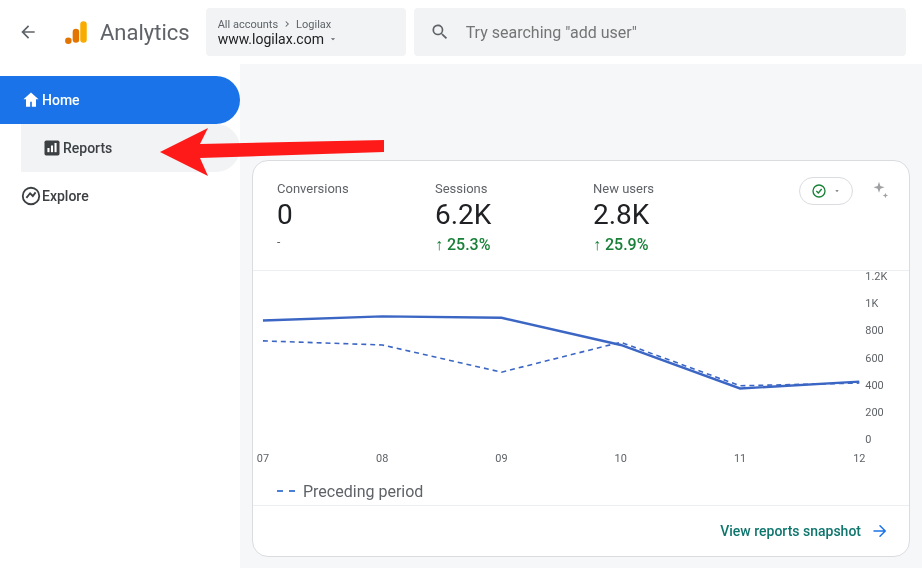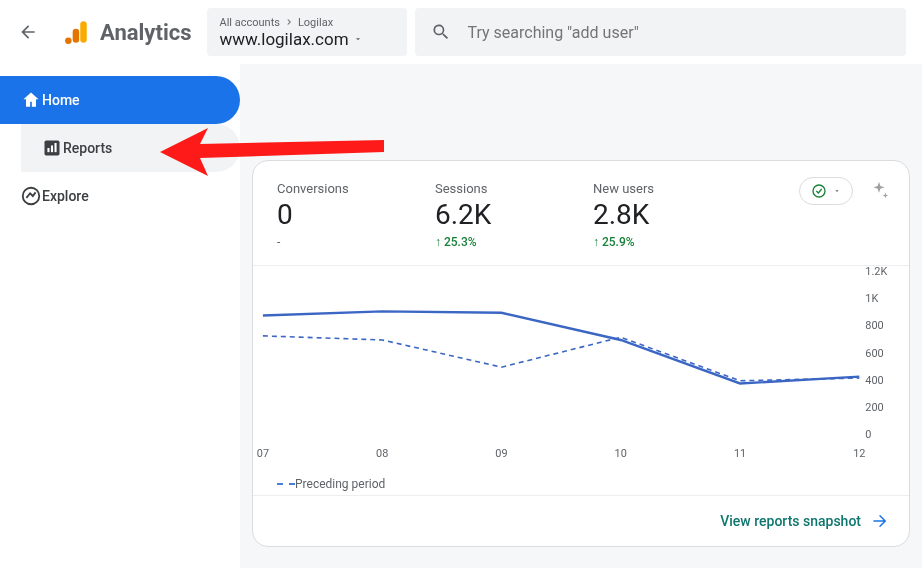--- a/index.html
+++ b/index.html
@@ -3,58 +3,58 @@
 <meta charset="utf-8">
 <style>
   * { box-sizing: border-box; margin: 0; padding: 0; font-family: 'Google Sans', Roboto, Arial, sans-serif; }
   body { width: 922px; height: 568px; background: #fff; overflow: hidden; position: relative; }
 
   
   .header { height: 64px; display: flex; align-items: center; padding: 0 8px; gap: 8px; }
   .back-btn { width: 40px; height: 40px; display:flex; align-items:center; justify-content:center; border-radius:50%; cursor:pointer; }
   .logo-wrap { display:flex; align-items:center; gap:10px; padding:0 8px; }
   .logo-svg { width: 26px; height: 26px; }
-  .brand { font-size: 22px; color:#5f6368; font-weight:700; }
+  .brand { font-size: 22px; color:#5f6368; font-weight:400; }
 
   .property-selector { background:#f1f3f4; border-radius:4px; height:48px; min-width:200px; padding:4px 12px; display:flex; flex-direction:column; justify-content:center; cursor:pointer; }
   .ps-breadcrumb { font-size:11px; color:#5f6368; display:flex; align-items:center; gap:4px; }
   .ps-domain-row { display:flex; align-items:center; gap:4px; }
-  .ps-domain { font-size:17px; color:#202124; font-weight:400; }
+  .ps-domain { font-size:14px; color:#202124; font-weight:400; }
 
   .search-wrap { background:#f1f3f4; border-radius:4px; height:48px; flex:1; display:flex; align-items:center; padding:0 16px; gap:16px; margin-right:8px; }
   .search-input { border:none; background:transparent; outline:none; font-size:16px; color:#5f6368; flex:1; }
 
   
   .sidebar { position:absolute; top:64px; left:0; width:240px; height:calc(100% - 64px); background:#fff; padding-top:12px; border-radius:0 0 24px 0; }
   .nav-item { height:48px; display:flex; align-items:center; padding:0 20px; border-radius:0 24px 24px 0; cursor:pointer; font-size:14px; color:#3c4043; font-weight:500; }
   .nav-item.active { background:#1a73e8; color:#fff; }
   .nav-item.highlight { background:#f1f3f4;margin-left:21px; }
   .nav-icon { width:22px; height:22px; display:flex; align-items:center; justify-content:center; flex-shrink:0; }
 
   
   .main { position:absolute; left:240px; top:64px; right:0; bottom:0; background:#f6f7f8; padding-top:96px; }
   .card { background:#fff; border:1px solid #dadce0; border-radius:16px; margin:0 12px 12px 12px; position:relative; }
 
   .metrics-row { display:flex; padding:20px 24px 16px 24px; gap:48px; align-items:flex-start; position:relative; }
   .metric { min-width:110px; }
   .metric-label { font-size:13px; color:#5f6368; margin-bottom:4px; }
   .metric-value { font-size:28px; color:#202124; font-weight:400; margin-bottom:4px; line-height:1.1; }
-  .metric-delta { font-size:12px; color:#188038; font-weight:500; }
+  .metric-delta { font-size:16px; color:#188038; font-weight:500; }
   .metric-dash { font-size:12px; color:#5f6368; }
 
   .card-actions { position:absolute; right:16px; top:16px; display:flex; gap:12px; align-items:center; }
   .check-pill { border:1px solid #dadce0; border-radius:16px; height:28px; width:54px; display:flex; align-items:center; justify-content:center; gap:6px; cursor:pointer; }
   .sparkle-btn { opacity: .6; width:28px; height:28px; display:flex; align-items:center; justify-content:center; cursor:pointer; }
 
   .chart-box { height:200px; position:relative; border-top:1px solid #eceef0; }
   .chart-svg { width:100%; height:100%; }
   .y-label { font-size:11px; fill:#5f6368; }
   .x-label { font-size:11px; fill:#5f6368; }
 
-  .legend { padding:12px 24px 4px 24px; display:flex; align-items:center; font-size:12px; color:#5f6368; }
+  .legend { padding:12px 24px 4px 24px; display:flex; align-items:center; gap:8px; font-size:16px; color:#5f6368; }
   .legend-dash { width:18px; border-top:2px dashed #4b7ed6; }
 
   .card-footer { border-top:1px solid #eceef0; padding:16px 20px; display:flex; justify-content:flex-end; align-items:center; gap:10px; }
   .footer-link { color:#0f766e; font-size:14px; font-weight:500; cursor:pointer; }
 
   
   .arrow-overlay { position:absolute; top:124px; left:156px; pointer-events:none; z-index:10; }
 </style>
 </head>
 <body>

